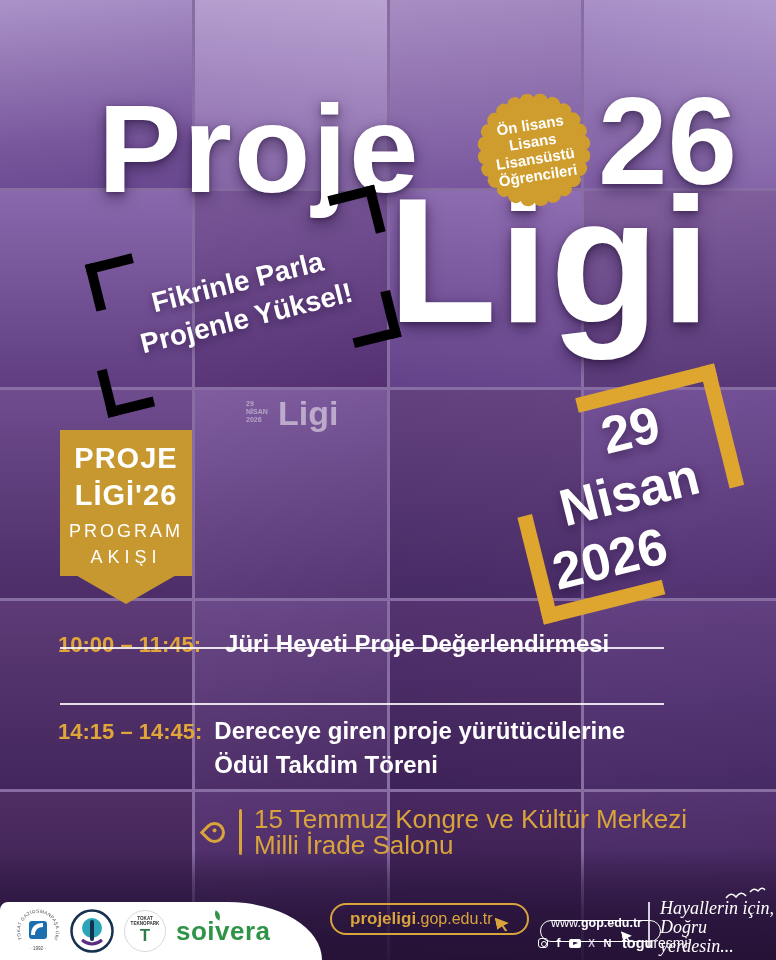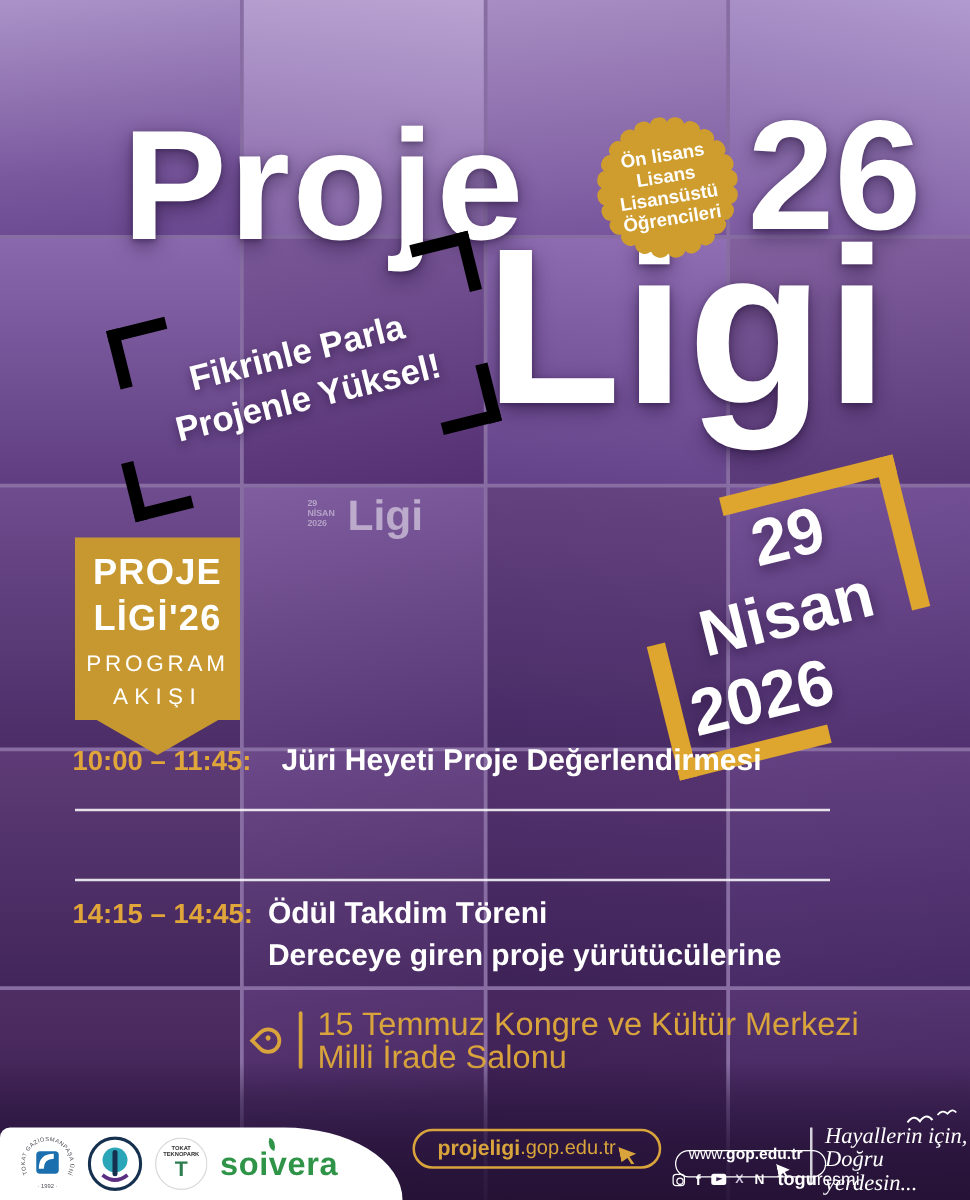--- a/index.html
+++ b/index.html
@@ -221,33 +221,33 @@
   <div class="abs date-frame">
     <div class="date-tr"></div>
     <div class="date-bl"></div>
     <div class="date-text">
       <div class="d1">29</div>
       <div class="d2">Nisan</div>
       <div class="d3">2026</div>
     </div>
   </div>
 
-  <div class="sched-row" style="top:592px;gap:24px;">
+  <div class="sched-row" style="top:627px;gap:24px;">
     <span class="sched-time">10:00 – 11:45:</span>
     <span class="sched-title">Jüri Heyeti Proje Değerlendirmesi</span>
   </div>
   <div class="sched-div" style="top:647px;"></div>
 
   <div class="sched-div" style="top:703px;"></div>
 
   <div class="sched-row" style="top:714px;">
     <span class="sched-time">14:15 – 14:45:</span>
     <span class="sched-title">
+      <div>Dereceye giren proje yürütücülerine</div>
       <div>Ödül Takdim Töreni</div>
-      <div>Dereceye giren proje yürütücülerine</div>
     </span>
   </div>
 
   <div class="abs venue">
     <span class="pin"></span>
     <span class="venue-sep"></span>
     <span class="venue-text">
       <div>15 Temmuz Kongre ve Kültür Merkezi</div>
       <div>Milli İrade Salonu</div>
     </span>

